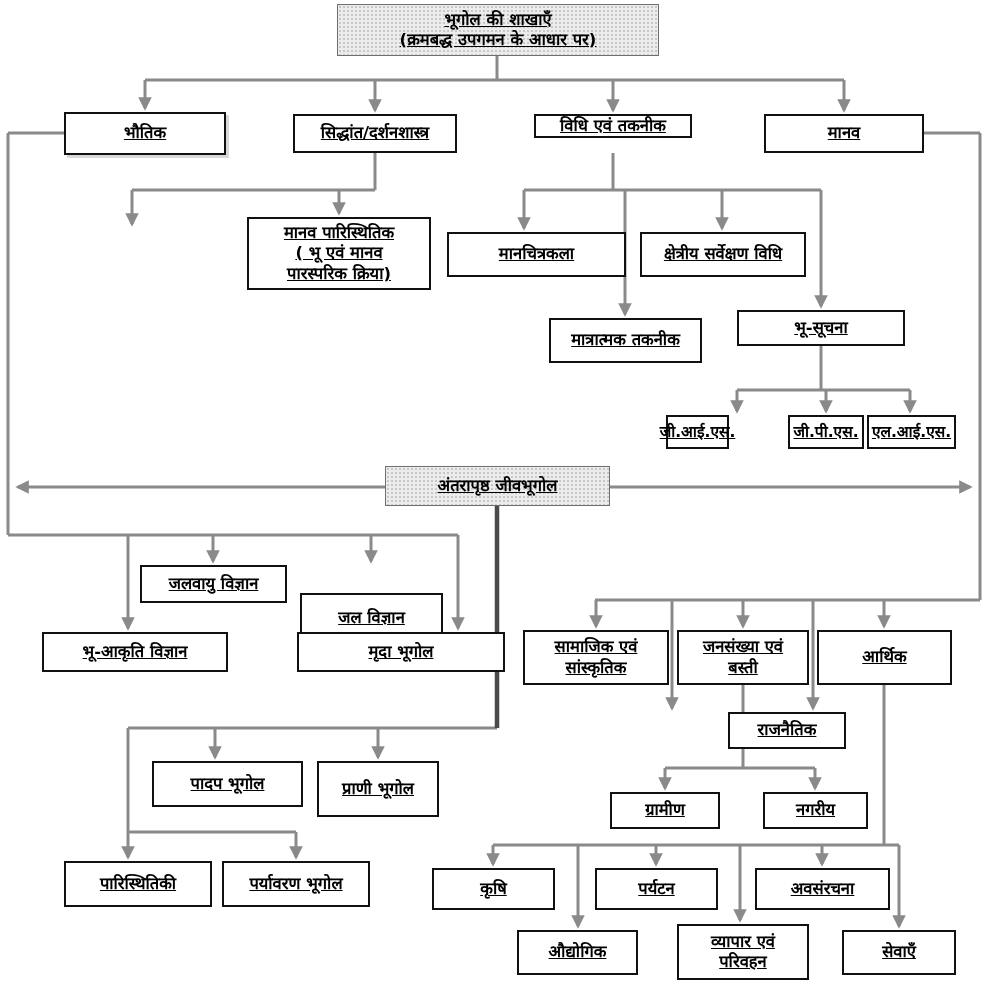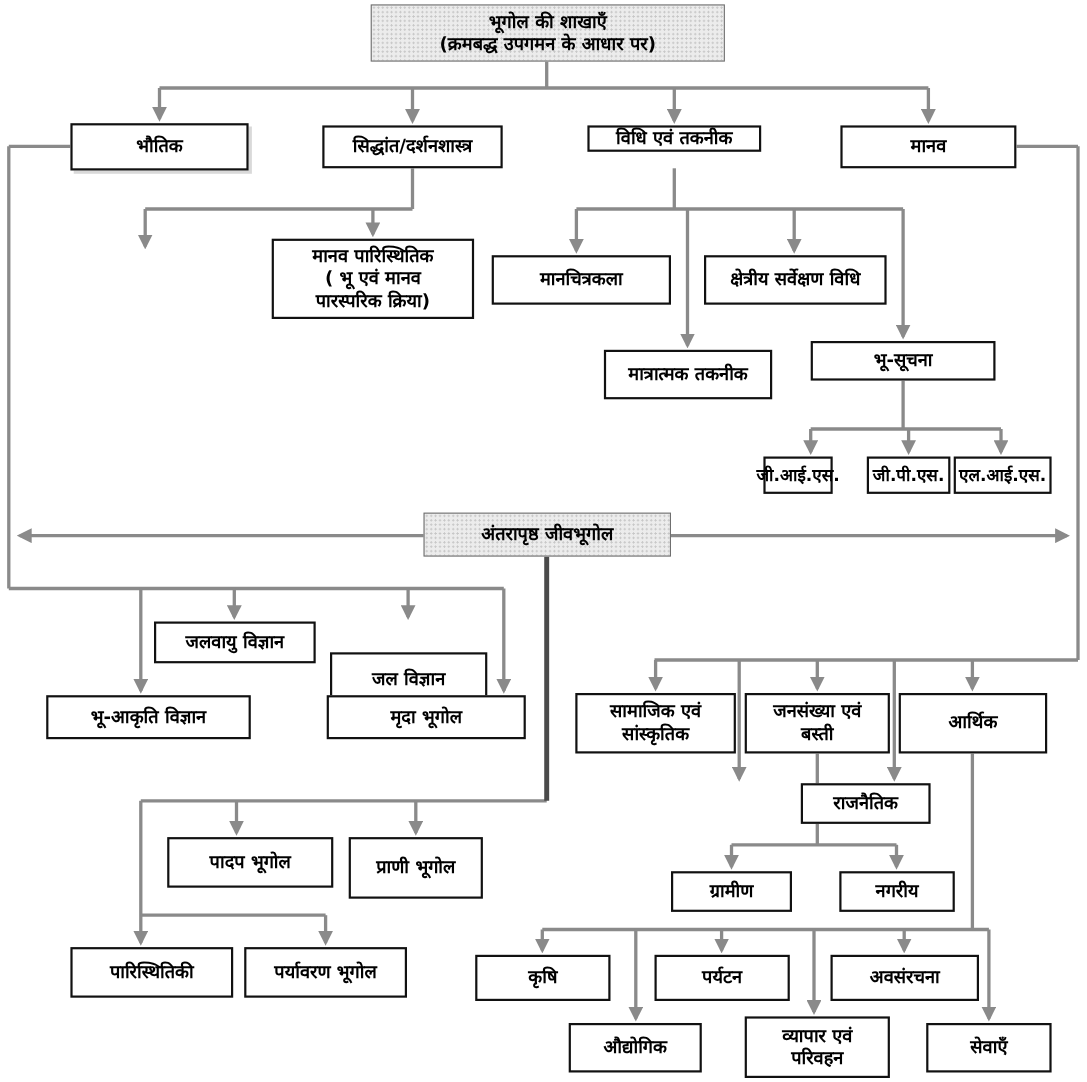--- a/index.html
+++ b/index.html
@@ -25,20 +25,21 @@
     justify-content: center;
     text-align: center;
     border: 2px solid #111111;
     background: #ffffff;
     color: #000000;
     font-weight: bold;
     font-size: 16.5px;
     line-height: 1.22;
     white-space: pre-line;
     padding: 2px 4px;
+    text-decoration: underline;
   }
   .node.shaded {
     border: 1px solid #6f6f6f;
     background-color: #ececec;
     background-image: radial-gradient(#c7c7c7 0.8px, transparent 0.9px);
     background-size: 4px 4px;
   }
   .node.shadowed {
     box-shadow: 3px 3px 0 rgba(0,0,0,0.15);
   }
@@ -131,34 +132,34 @@
 
   <div class="node shadowed" style="left:64px;top:112px;width:162px;height:43px">भौतिक</div>
   <div class="node" style="left:293px;top:114px;width:164px;height:39px">सिद्धांत/दर्शनशास्त्र</div>
   <div class="node" style="left:534px;top:114px;width:158px;height:24px">विधि एवं तकनीक</div>
   <div class="node" style="left:764px;top:114px;width:160px;height:39px">मानव</div>
 
   <div class="node" style="left:247px;top:217px;width:184px;height:73px">मानव पारिस्थितिक
 ( भू एवं मानव
 पारस्परिक क्रिया)</div>
 
-  <div class="node" style="left:447px;top:232px;width:163px;height:45px">मानचित्रकला</div>
+  <div class="node" style="left:447px;top:232px;width:179px;height:45px">मानचित्रकला</div>
   <div class="node" style="left:640px;top:232px;width:166px;height:45px">क्षेत्रीय सर्वेक्षण विधि</div>
   <div class="node" style="left:549px;top:318px;width:153px;height:45px">मात्रात्मक तकनीक</div>
   <div class="node" style="left:737px;top:310px;width:168px;height:36px">भू-सूचना</div>
-  <div class="node small" style="left:694px;top:415px;width:63px;height:34px">जी.आई.एस.</div>
+  <div class="node small" style="left:666px;top:415px;width:63px;height:34px">जी.आई.एस.</div>
   <div class="node small" style="left:788px;top:415px;width:76px;height:34px">जी.पी.एस.</div>
   <div class="node small" style="left:867px;top:415px;width:89px;height:34px">एल.आई.एस.</div>
 
   <div class="node shaded" style="left:385px;top:466px;width:225px;height:40px">अंतरापृष्ठ जीवभूगोल</div>
 
   <div class="node" style="left:140px;top:565px;width:147px;height:38px">जलवायु विज्ञान</div>
   <div class="node" style="left:300px;top:593px;width:143px;height:50px">जल विज्ञान</div>
   <div class="node" style="left:42px;top:632px;width:186px;height:40px">भू-आकृति विज्ञान</div>
-  <div class="node" style="left:297px;top:632px;width:181px;height:40px">मृदा भूगोल</div>
+  <div class="node" style="left:297px;top:632px;width:208px;height:40px">मृदा भूगोल</div>
   <div class="node" style="left:152px;top:761px;width:151px;height:46px">पादप भूगोल</div>
   <div class="node" style="left:317px;top:761px;width:122px;height:56px">प्राणी भूगोल</div>
   <div class="node" style="left:64px;top:861px;width:148px;height:46px">पारिस्थितिकी</div>
   <div class="node" style="left:222px;top:861px;width:148px;height:46px">पर्यावरण भूगोल</div>
 
   <div class="node" style="left:523px;top:630px;width:146px;height:55px">सामाजिक एवं
 सांस्कृतिक</div>
   <div class="node" style="left:677px;top:630px;width:132px;height:55px">जनसंख्या एवं
 बस्ती</div>
   <div class="node" style="left:817px;top:630px;width:135px;height:55px">आर्थिक</div>

